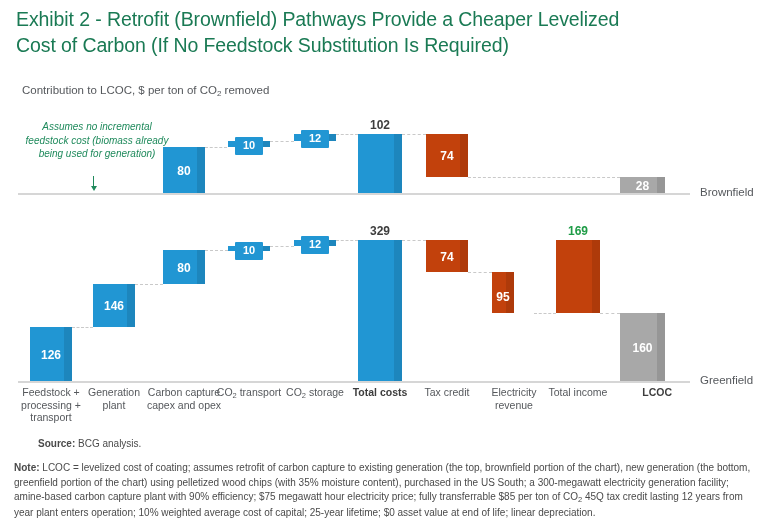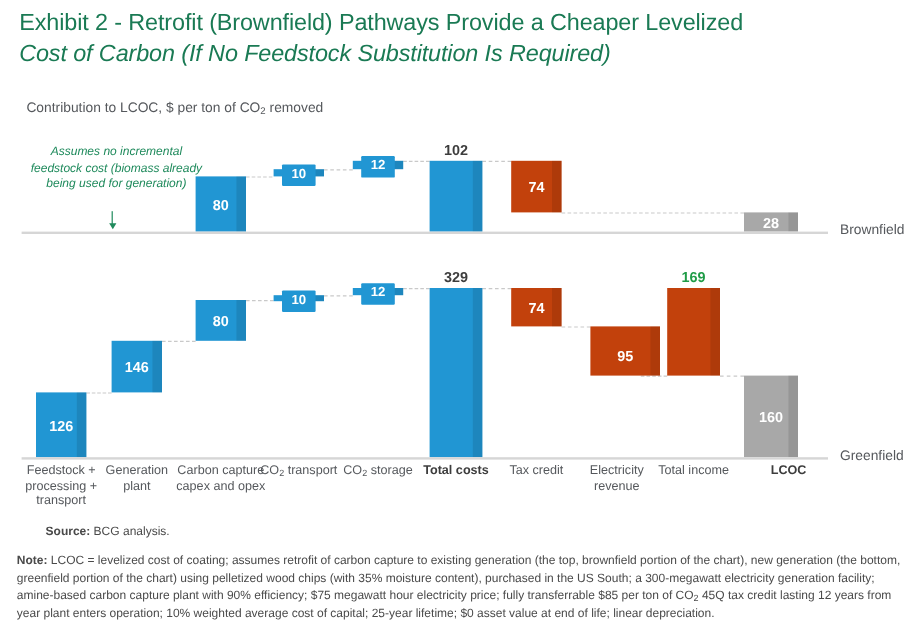--- a/index.html
+++ b/index.html
@@ -9,21 +9,21 @@
     color:#4a4a4a;overflow:hidden;position:relative;
   }
   .page{position:relative;width:768px;height:530px;}
 
   
   .title{
     position:absolute;left:16px;top:6px;width:724px;
     font-size:19.5px;line-height:26px;color:#1a7a54;
     font-weight:400;letter-spacing:-0.1px;
   }
-  .title .l2{display:block;font-style:italic;}
+  .title .l2{display:block;}
 
   
   .subtitle{
     position:absolute;left:22px;top:84px;
     font-size:11.5px;color:#55585c;
   }
   .subtitle sub{font-size:8px;vertical-align:baseline;position:relative;top:2px;}
 
   
   .chart-wrap{position:absolute;left:0;top:104px;width:768px;height:320px;}
@@ -213,21 +213,21 @@
       <div class="bar blue" style="left:358px;top:29px;width:44px;height:141px;">
         <span class="shade"></span>
       </div>
       <div class="toplabel" style="left:358px;top:13px;width:44px;">329</div>
 
       <div class="bar green" style="left:426px;top:29px;width:42px;height:32px;">
         <span class="shade"></span>
         <span class="inlabel" style="top:11px;">74</span>
       </div>
 
-      <div class="bar green" style="left:492px;top:61px;width:58px;height:41px;">
+      <div class="bar green" style="left:492px;top:61px;width:22px;height:41px;">
         <span class="shade"></span>
         <span class="inlabel" style="top:19px;">95</span>
       </div>
 
       <div class="bar green" style="left:556px;top:29px;width:44px;height:73px;">
         <span class="shade"></span>
       </div>
       <div class="toplabel green-txt" style="left:556px;top:13px;width:44px;">169</div>
 
       <div class="bar grey" style="left:620px;top:102px;width:45px;height:68px;">

